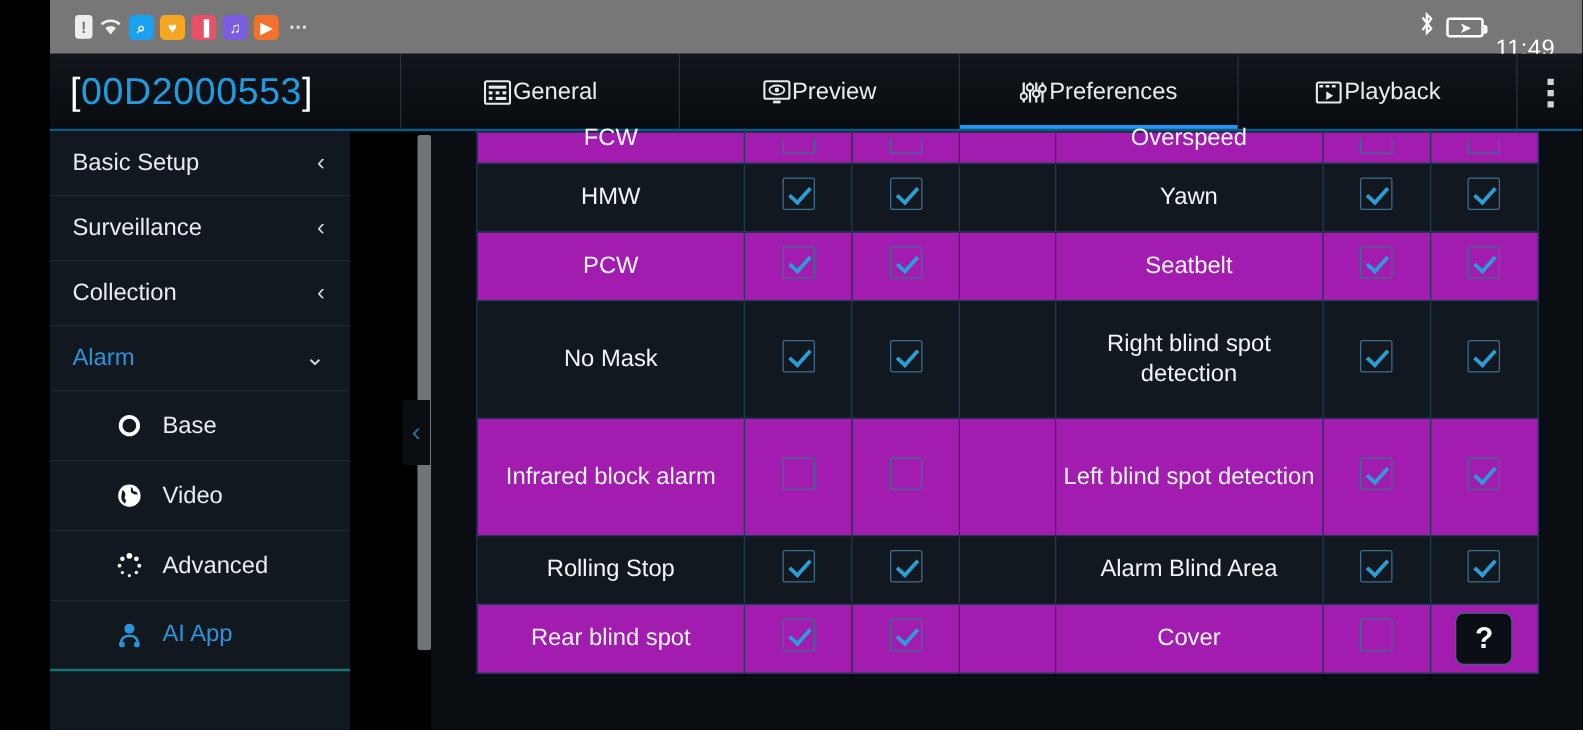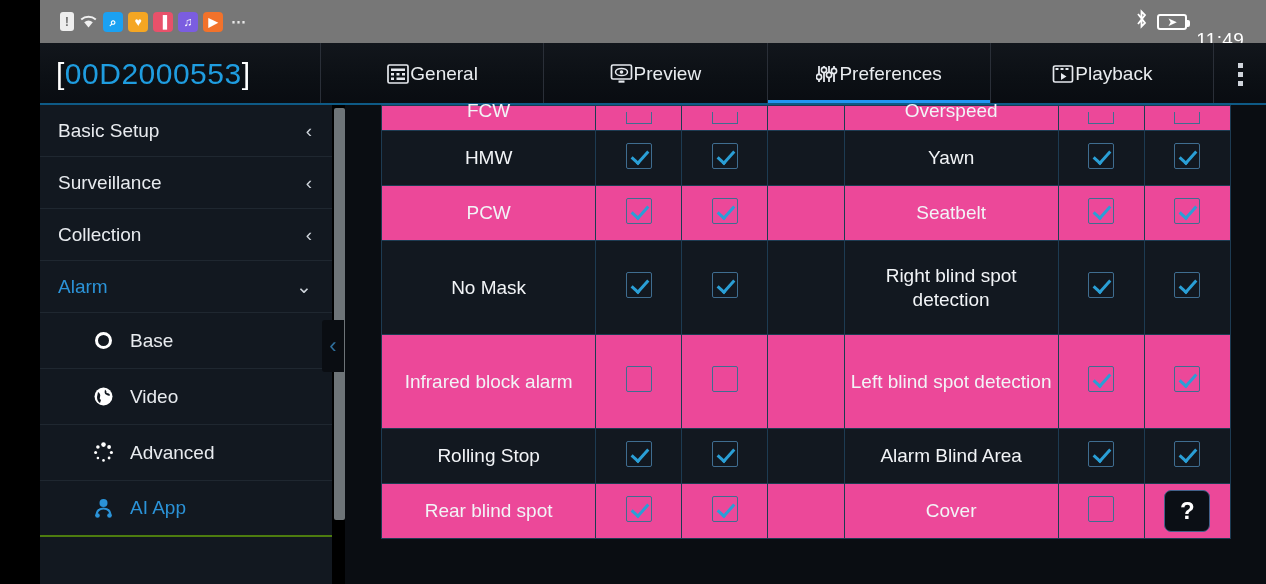--- a/index.html
+++ b/index.html
@@ -73,38 +73,38 @@
 
   
   .topline { position: absolute; left: 40px; top: 103px; width: 1226px; height: 2px;
              background: #0e5a86; }
 
   
   .gutter { position: absolute; left: 0; top: 43px; width: 40px; height: 541px; background: #000; }
 
   
   .sidebar {
-    position: absolute; left: 40px; top: 105px; width: 292px; height: 479px;
+    position: absolute; left: 40px; top: 105px; width: 240px; height: 479px;
     background: #121820;
   }
   .sb-item {
     height: 52px; display: flex; align-items: center; justify-content: space-between;
     padding: 0 20px 0 18px; color: #e8ebef; font-size: 19px;
     border-bottom: 1px solid #1f2730;
   }
   .sb-item.active { color: #2b93d8; }
   .sb-item .chev { color: #cdd3da; font-size: 19px; line-height: 1; }
   .sb-item.active .chev { color: #cdd3da; }
 
   .sb-sub {
     height: 56px; display: flex; align-items: center; gap: 16px;
     padding-left: 52px; color: #e8ebef; font-size: 19px;
     border-bottom: 1px solid #1f2730;
   }
-  .sb-sub.active { color: #2b93d8; border-bottom: 2px solid #4d7c0f; }
+  .sb-sub.active { color: #2b93d8; border-bottom: 2px solid #0f766e; }
   .sub-ic { width: 22px; height: 22px; display: inline-flex; align-items: center;
             justify-content: center; color: #ffffff; }
   .sb-sub.active .sub-ic { color: #2b93d8; }
 
   .ic-ring { width: 17px; height: 17px; border: 3.5px solid #ffffff; border-radius: 50%; }
 
   
   .sb-scroll { position: absolute; left: 334px; top: 108px; width: 11px; height: 412px;
                background: #6e7478; border-radius: 2px; }
   
@@ -125,21 +125,21 @@
   }
   table.grid td {
     border: 1px solid #1d3b52;
     color: #f2f4f7; font-size: 19px; text-align: center; vertical-align: middle;
     padding: 0 6px;
   }
   .c-label { width: 214px; line-height: 1.28; }
   .c-check { width: 86px; }
   .c-gap   { width: 76px; }
   tr.alt td { background: #121820; }
-  tr.reg td { background: #ec4899; }
+  tr.reg td { background: #a21caf; }
   tr.cut td { height: 14px; padding: 0; }
   tr.cut td.c-label { color: #f2f4f7; font-size: 19px; }
   .rowtall td { height: 55px; }
   .rowtall2 td { height: 94px; }
 
   
   .cb {
     width: 26px; height: 26px; border: 1px solid #3f6d90; border-radius: 2px;
     display: inline-block; position: relative; background: transparent;
   }

